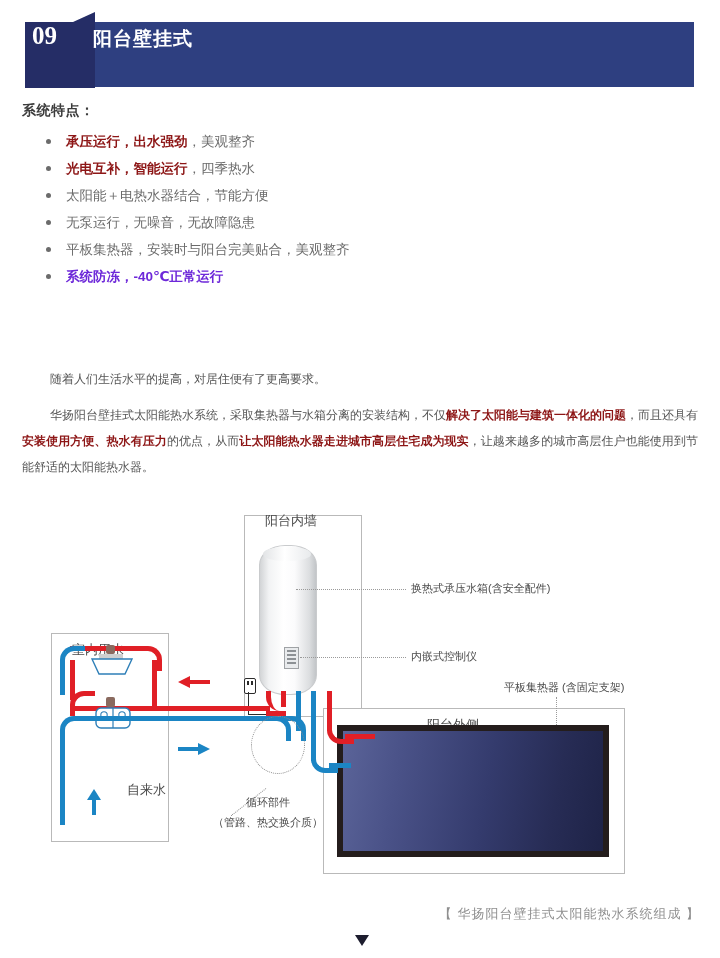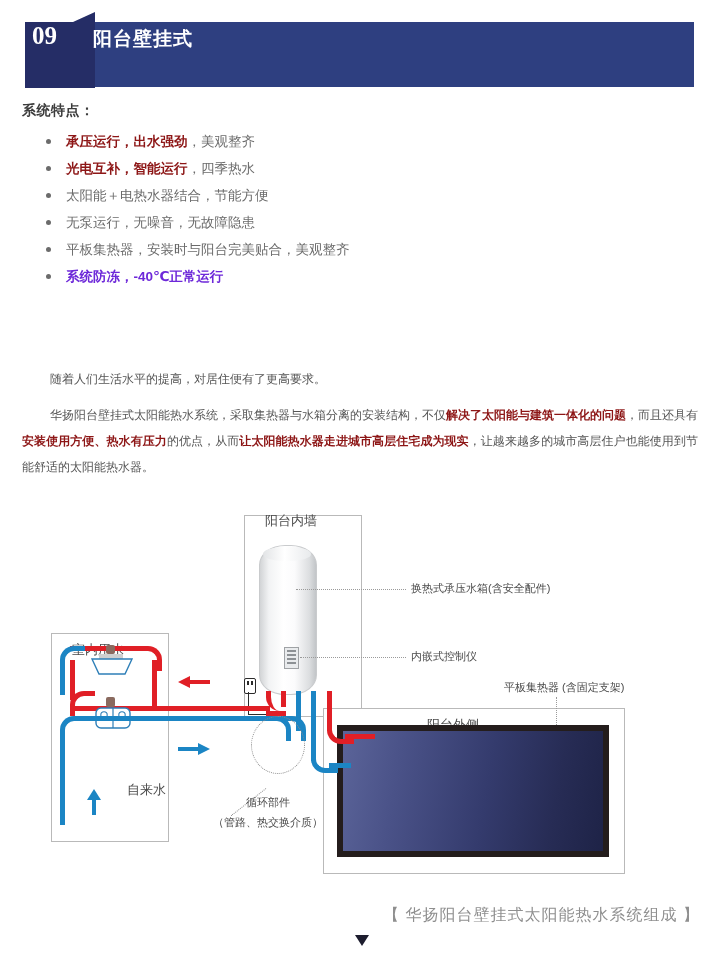--- a/index.html
+++ b/index.html
@@ -108,21 +108,21 @@
     width:100%;height:100%;
     background:linear-gradient(100deg,#5b6499 0%,#4a5288 22%,#343b6d 55%,#272c55 80%,#1e2347 100%);
   }
   .arrow-left,.arrow-right{position:absolute;}
   .dot-circle{
     position:absolute;left:251px;top:211px;width:52px;height:56px;
     border:1.3px dotted #8b8b8b;border-radius:50%;
   }
   .caption{
     position:absolute;left:0;top:905px;width:700px;text-align:right;
-    font-size:16px;color:#8f8f8f;letter-spacing:1px;
+    font-size:13px;color:#8f8f8f;letter-spacing:1px;
   }
   .tri{
     position:absolute;left:355px;top:935px;width:0;height:0;
     border-left:7px solid transparent;border-right:7px solid transparent;
     border-top:11px solid #1d1d2e;
   }
   .sink,.shower{position:absolute;}
 </style>
 </head>
 <body>

